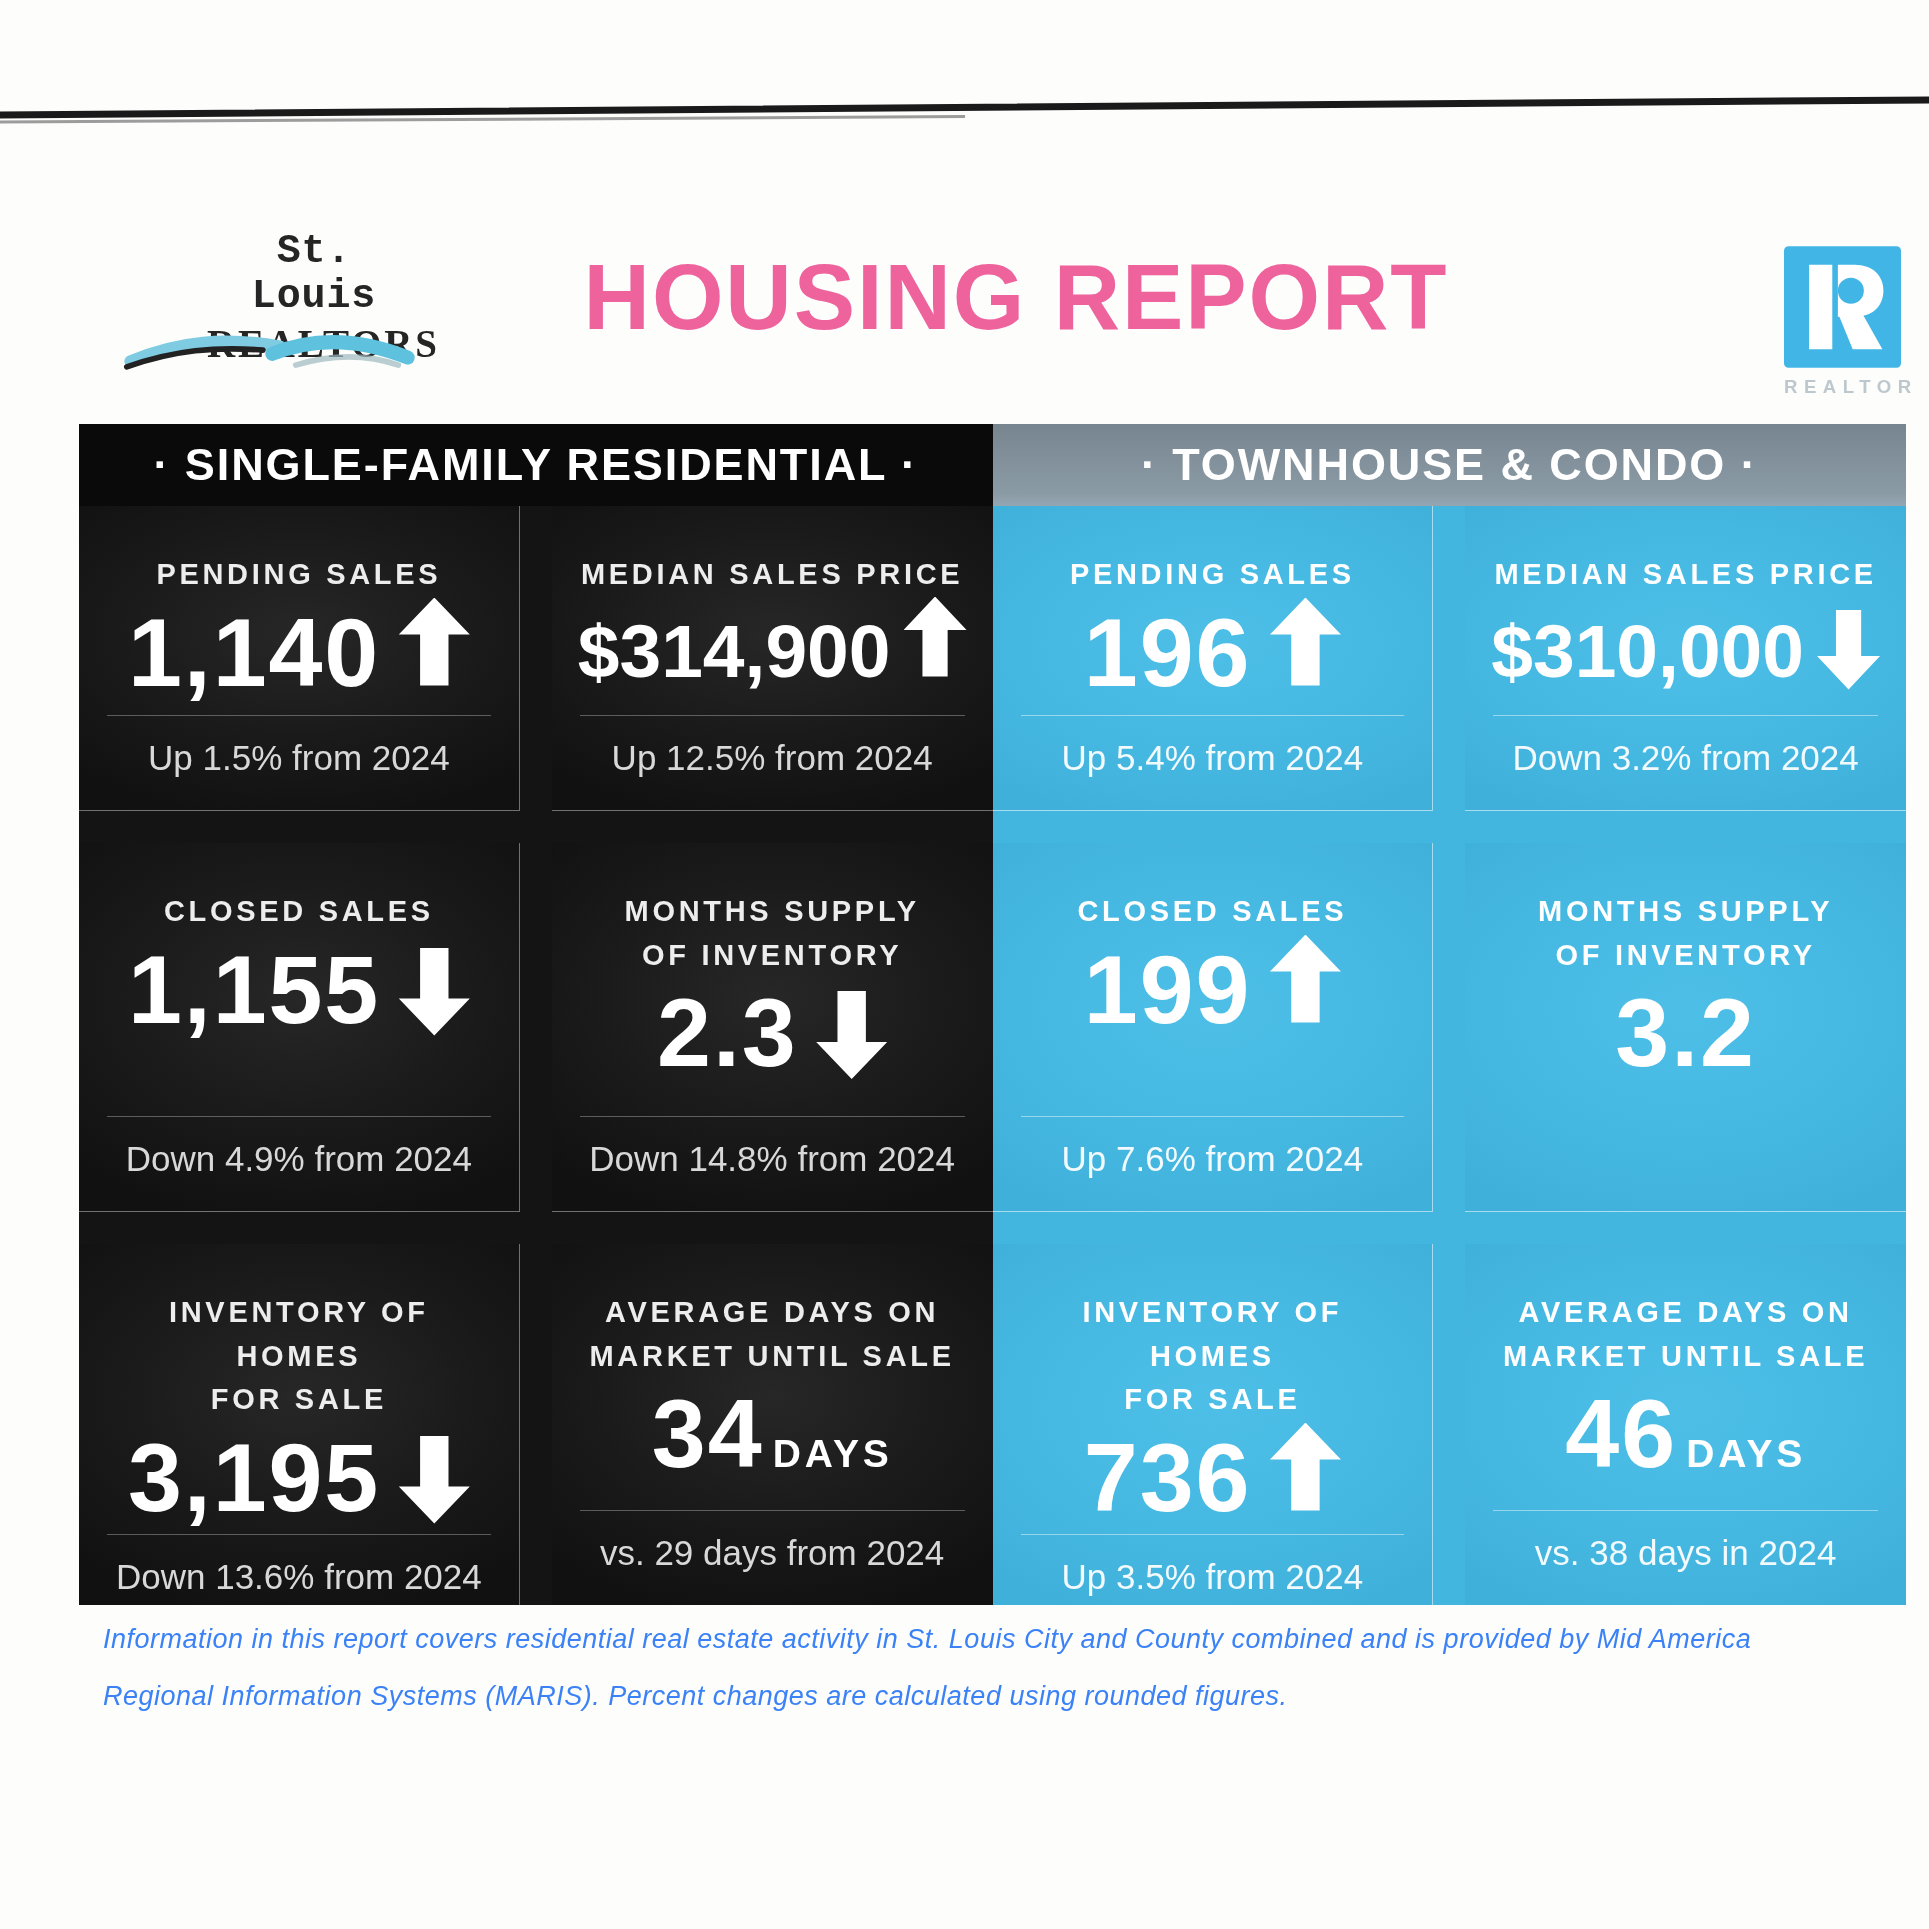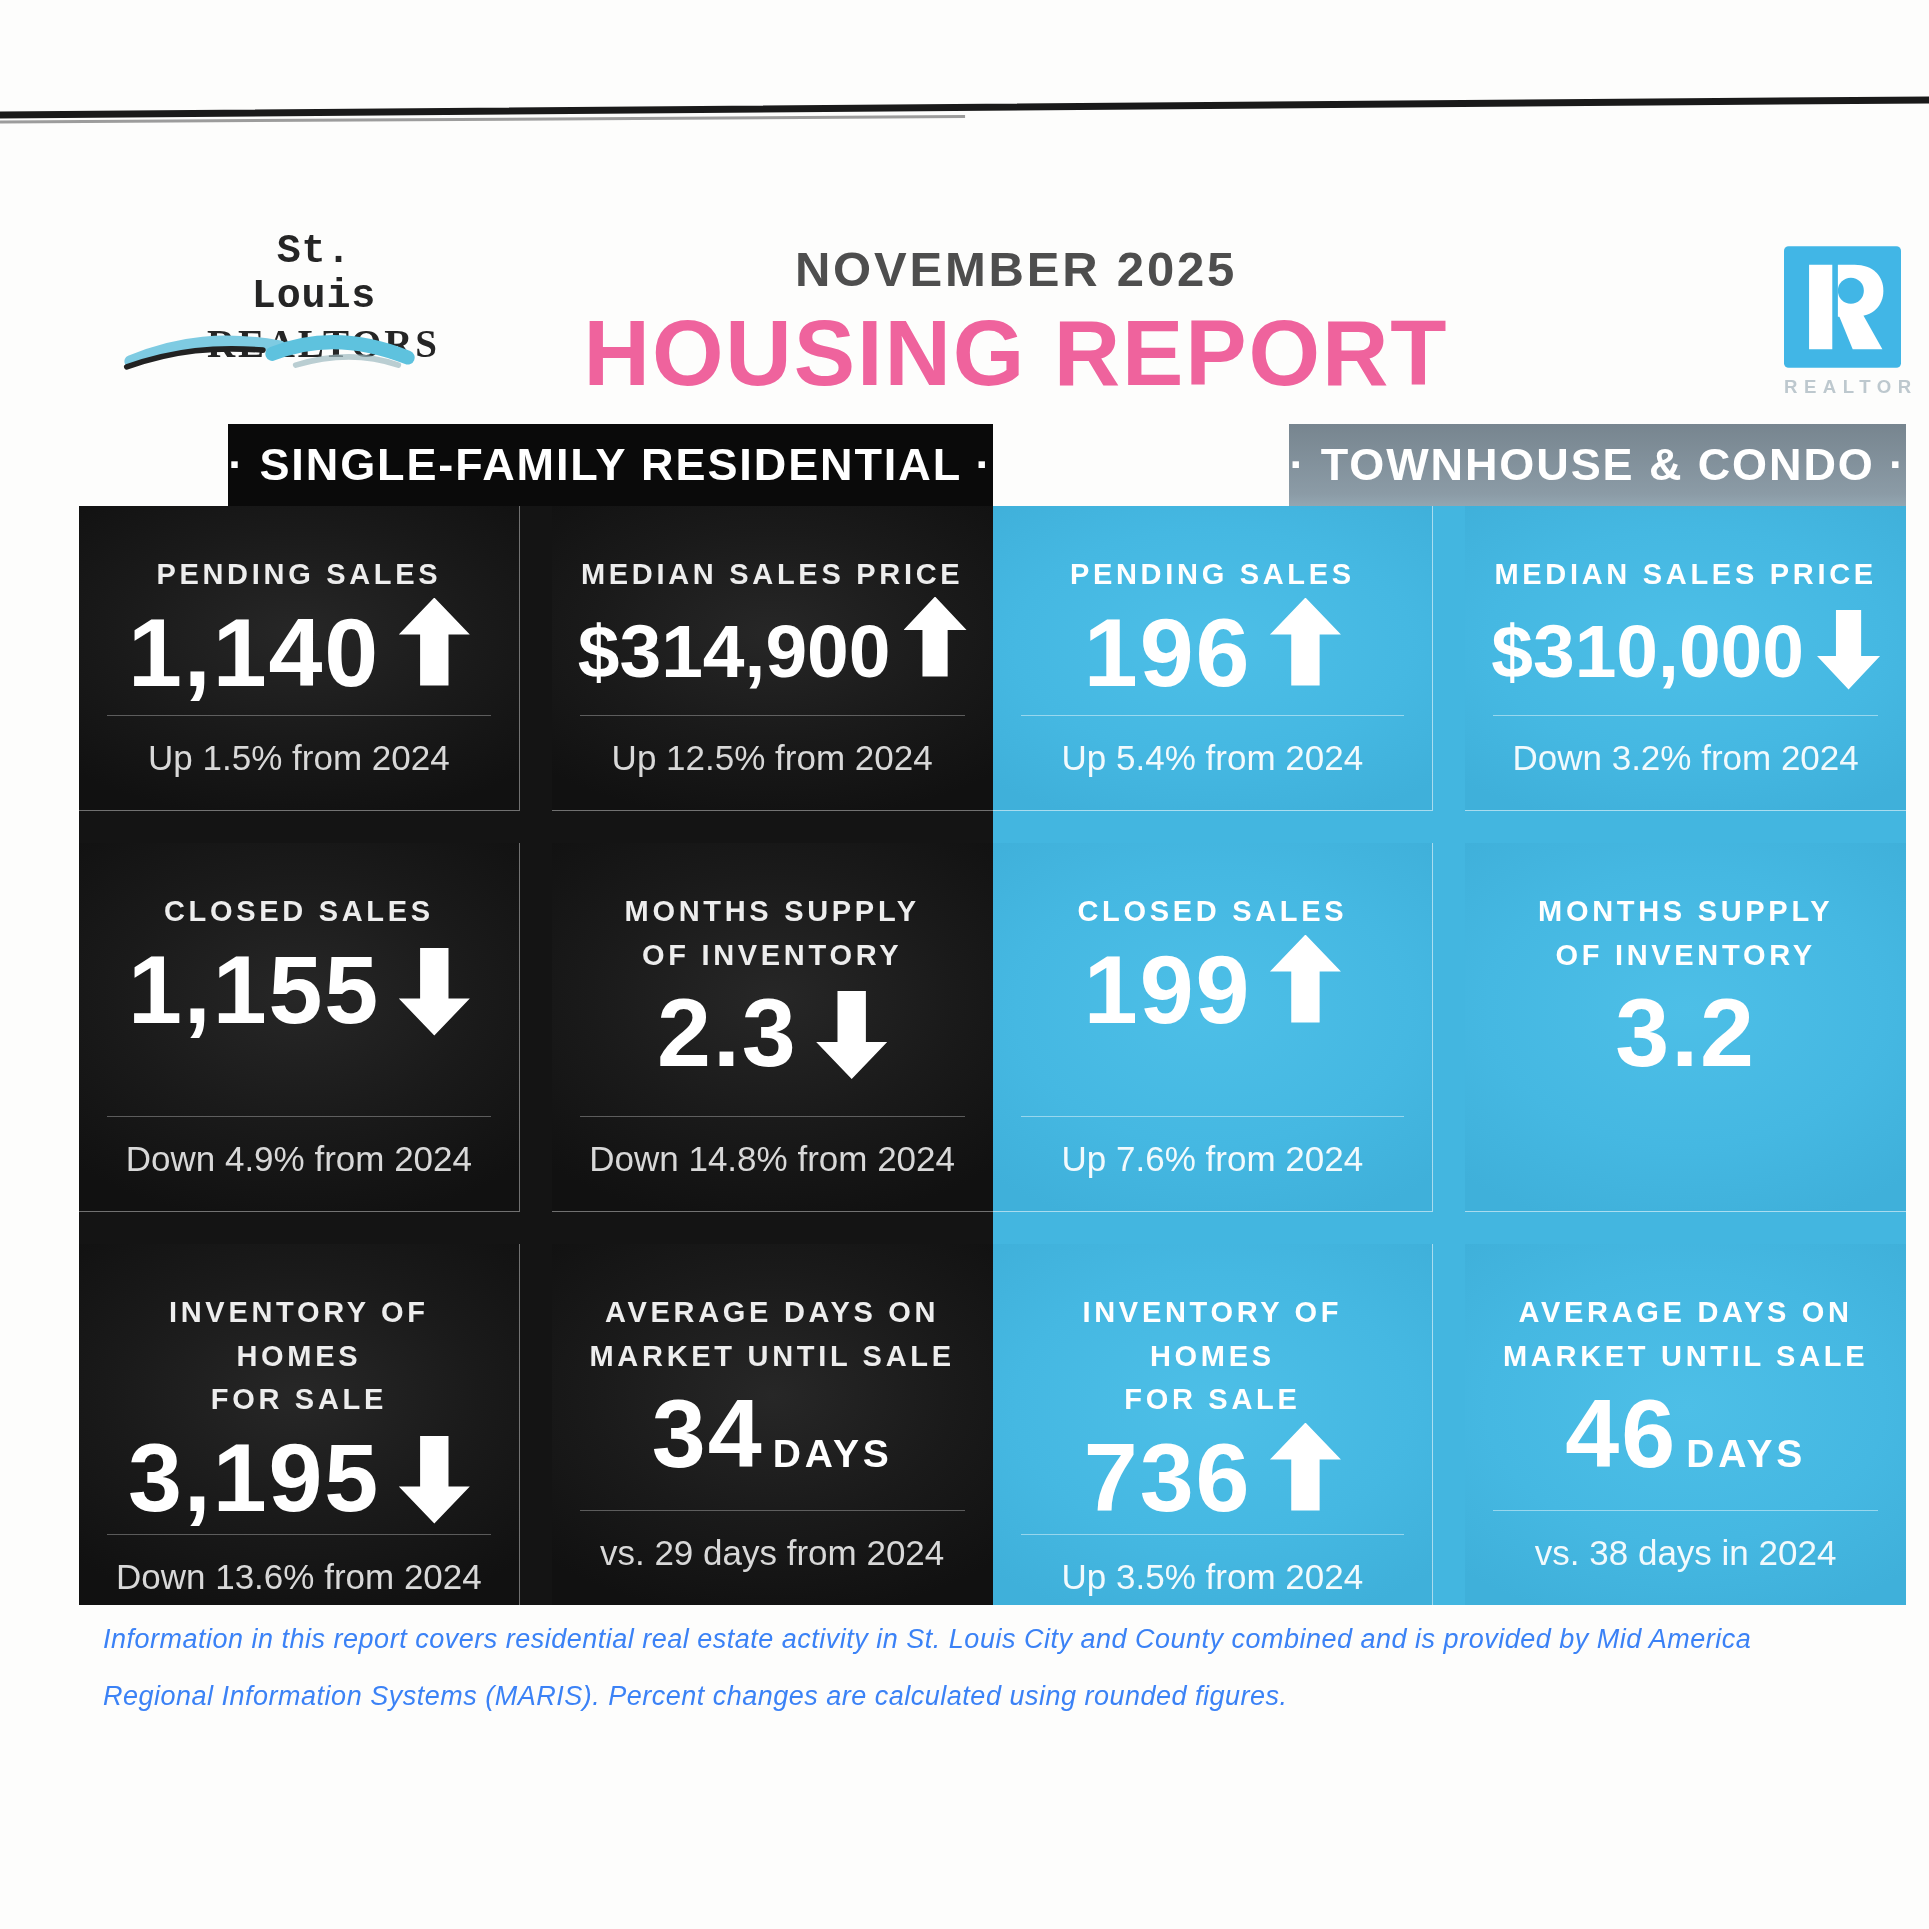--- a/index.html
+++ b/index.html
@@ -30,21 +30,21 @@
   .title-block{position:absolute;left:1016px;top:241px;transform:translateX(-50%);text-align:center;white-space:nowrap;}
   .month{font-size:49px;font-weight:700;color:#4e4e4e;letter-spacing:2.8px;}
   .report-title{font-size:92px;font-weight:800;color:#ef639d;letter-spacing:1.9px;margin-top:3.7px;}
 
   .badge{position:absolute;left:1784px;top:246px;width:117px;text-align:center;}
   .badge svg{display:block;width:117px;height:122px;}
   .badge-caption{margin-top:7.5px;font-size:18.6px;font-weight:600;letter-spacing:6.5px;color:#bdc8ce;}
 
   
   .report{position:absolute;left:79px;top:424px;width:1827px;height:1117px;display:flex;}
-  .half{width:1014px;display:flex;flex-direction:column;align-items:flex-end;}
+  .half{width:1014px;display:flex;flex-direction:column;}
   .half h2{
     margin:0;height:82px;line-height:82px;text-align:center;
     color:#ffffff;font-size:45px;font-weight:700;letter-spacing:1.9px;white-space:nowrap;
   }
   .half.dark{--line:rgba(255,255,255,.40);--line-soft:rgba(255,255,255,.30);}
   .half.blue{--line:rgba(255,255,255,.55);--line-soft:rgba(255,255,255,.45);}
   .dark h2{background:#0a0a0a;}
   .blue h2{background:linear-gradient(180deg,#77858f 0%,#8b9ba6 85%,#93a6b1 100%);}
 
   .tiles{flex:1;display:grid;grid-template-columns:1fr 1fr;grid-template-rows:305px 369px 361px;gap:32px;}
@@ -96,21 +96,20 @@
   <div class="org-line2">REALTORS</div>
   <svg class="org-swoosh" viewBox="0 0 330 60">
     <path d="M8,40 C60,18 110,14 168,24" stroke="#7ecbe2" stroke-width="13" fill="none" stroke-linecap="round"></path>
     <path d="M4,46 C55,28 100,24 150,28" stroke="#222" stroke-width="6" fill="none" stroke-linecap="round"></path>
     <path d="M160,32 C205,14 255,16 305,36" stroke="#5ec2de" stroke-width="15" fill="none" stroke-linecap="round"></path>
     <path d="M185,44 C225,32 260,32 295,44" stroke="#9cb9c0" stroke-width="6" fill="none" stroke-linecap="round" opacity=".7"></path>
   </svg>
 </div>
 
 <div class="title-block">
-  <div class="month">NOVEMBER 2025</div>
   <div class="report-title">HOUSING REPORT</div>
 </div>
 
 <div class="badge">
   <svg viewBox="0 0 126 131">
     <rect x="0" y="0" width="126" height="131" rx="5" fill="#41b6e6"></rect>
     <rect x="27" y="20" width="25" height="91" fill="#ffffff"></rect>
     <path d="M58,20 h18 c20,0 31,12 31,28 c0,16 -11,28 -31,28 h-18 z" fill="#ffffff"></path>
     <circle cx="72" cy="48" r="14" fill="#41b6e6"></circle>
     <polygon points="58,72 84,72 106,111 74,111" fill="#ffffff"></polygon>

